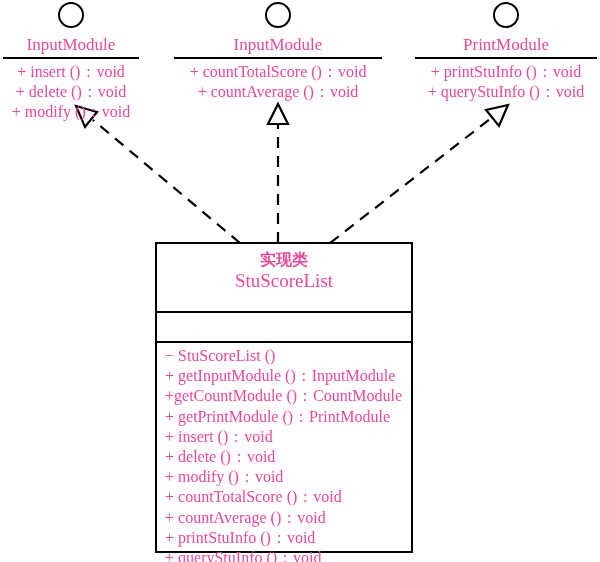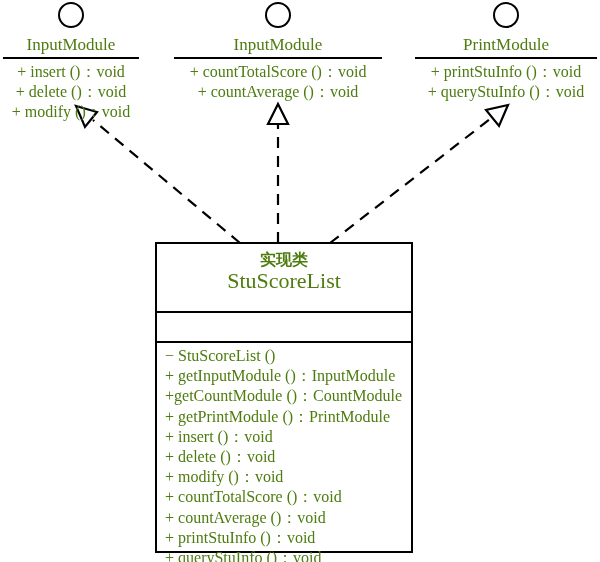--- a/index.html
+++ b/index.html
@@ -6,21 +6,21 @@
     margin: 0;
     padding: 0;
     background: #ffffff;
   }
   #canvas {
     position: relative;
     width: 600px;
     height: 562px;
     background: #ffffff;
     font-family: "Liberation Serif", "DejaVu Serif", serif;
-    color: #4d7c0f;
+    color: #ec4899;
     overflow: hidden;
   }
 
   
   .interface {
     position: absolute;
     text-align: center;
   }
   .lollipop {
     width: 26px;
@@ -63,21 +63,21 @@
     text-align: center;
     padding: 5px 0 20px 0;
   }
   .class-stereotype {
     font-family: "DejaVu Sans", sans-serif;
     font-weight: bold;
     font-size: 16px;
     line-height: 21px;
   }
   .class-name {
-    font-size: 22px;
+    font-size: 19px;
     line-height: 21px;
     text-align: center;
   }
   .class-attrs {
     box-sizing: border-box;
     border-bottom: 2px solid #000;
     height: 30px;
   }
   .class-methods {
     padding: 3px 0 4px 8px;

